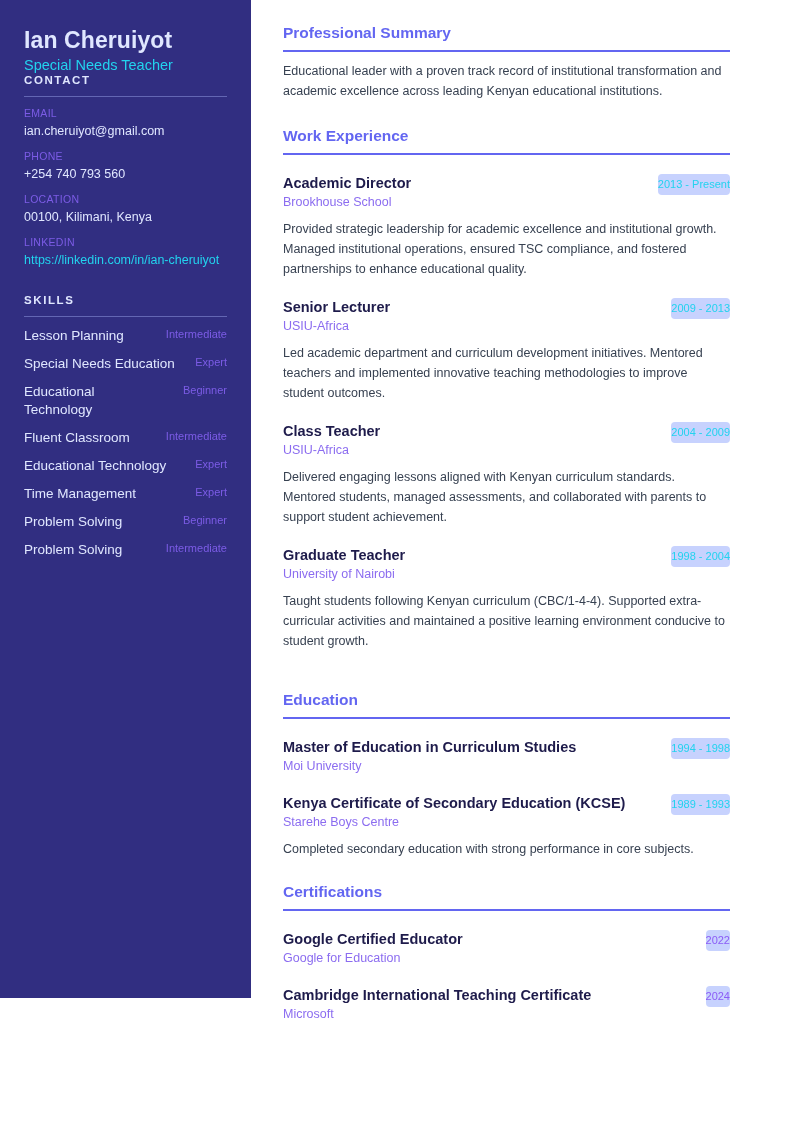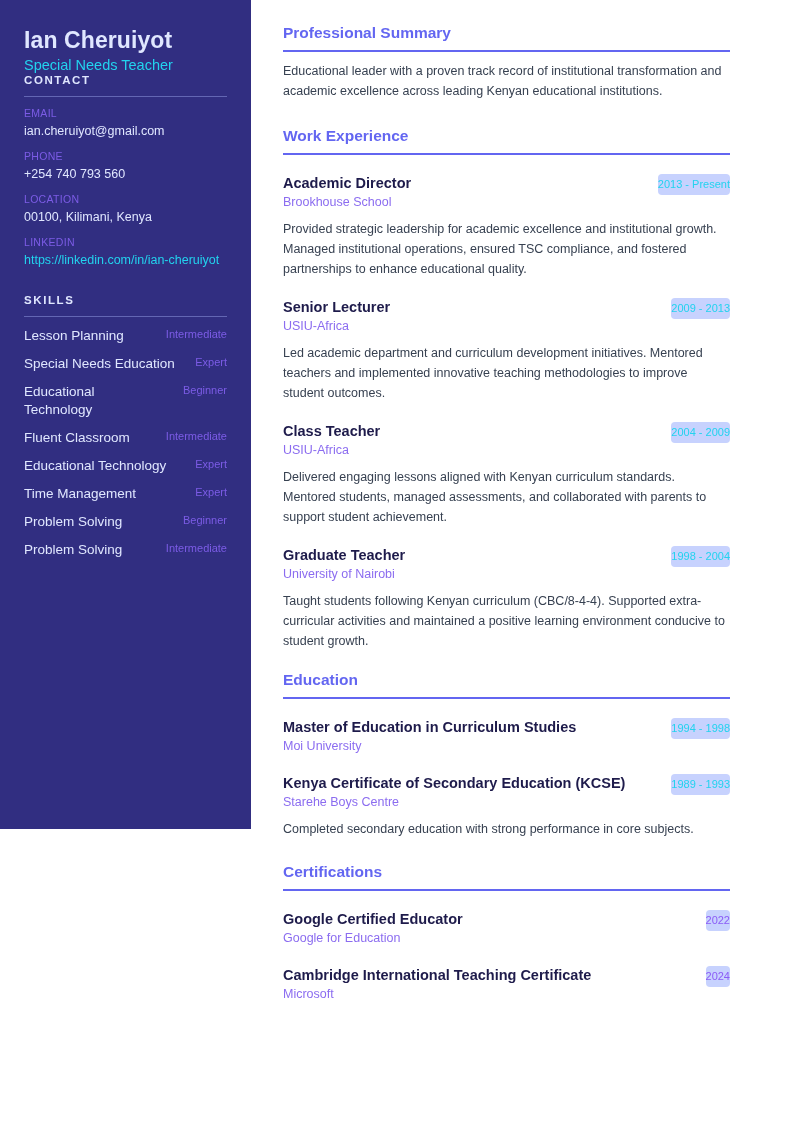--- a/index.html
+++ b/index.html
@@ -1,20 +1,20 @@
 <!DOCTYPE html>
 <html><head>
 <meta charset="utf-8">
 <style>
   * { box-sizing: border-box; margin: 0; padding: 0; }
   html, body { width: 794px; height: 1123px; overflow: hidden; background: #ffffff; }
   body { font-family: "Liberation Sans", sans-serif; position: relative; }
 
   .sidebar {
-    position: absolute; left: 0; top: 0; width: 251px; height: 829px;
+    position: absolute; left: 0; top: 0; width: 251px; height: 998px;
     background: #312e81; color: #e0e7ff; padding: 26px 24px 0 24px;
   }
   .name { font-size: 23px; font-weight: bold; color: #e0e7ff; line-height: 28px; letter-spacing: 0.1px; }
   .title { font-size: 14.5px; color: #22d3ee; margin-top: 2px; line-height: 18px; }
 
   .side-heading {
     font-size: 11.5px; font-weight: bold; letter-spacing: 1.6px; color: #e0e7ff;
     padding-bottom: 10px; border-bottom: 1px solid #6366b3; margin-bottom: 10px;
   }
   .contact-section { }
@@ -153,25 +153,25 @@
     </div>
 
     <div class="entry">
       <div class="entry-head">
         <div>
           <div class="entry-title">Graduate Teacher</div>
           <div class="entry-org">University of Nairobi</div>
         </div>
         <span class="badge">1998 - 2004</span>
       </div>
-      <p class="entry-desc">Taught students following Kenyan curriculum (CBC/8-4-4). Supported extra-curricular activities and maintained a positive learning environment conducive to student growth.</p>
-    </div>
-  </section>
-
-  <section class="section" style="margin-top:20px">
+      <p class="entry-desc">Taught students following Kenyan curriculum (CBC/1-4-4). Supported extra-curricular activities and maintained a positive learning environment conducive to student growth.</p>
+    </div>
+  </section>
+
+  <section class="section" style="margin-top:40px">
     <div class="section-title">Education</div>
 
     <div class="entry">
       <div class="entry-head">
         <div>
           <div class="entry-title">Master of Education in Curriculum Studies</div>
           <div class="entry-org">Moi University</div>
         </div>
         <span class="badge">1994 - 1998</span>
       </div>

